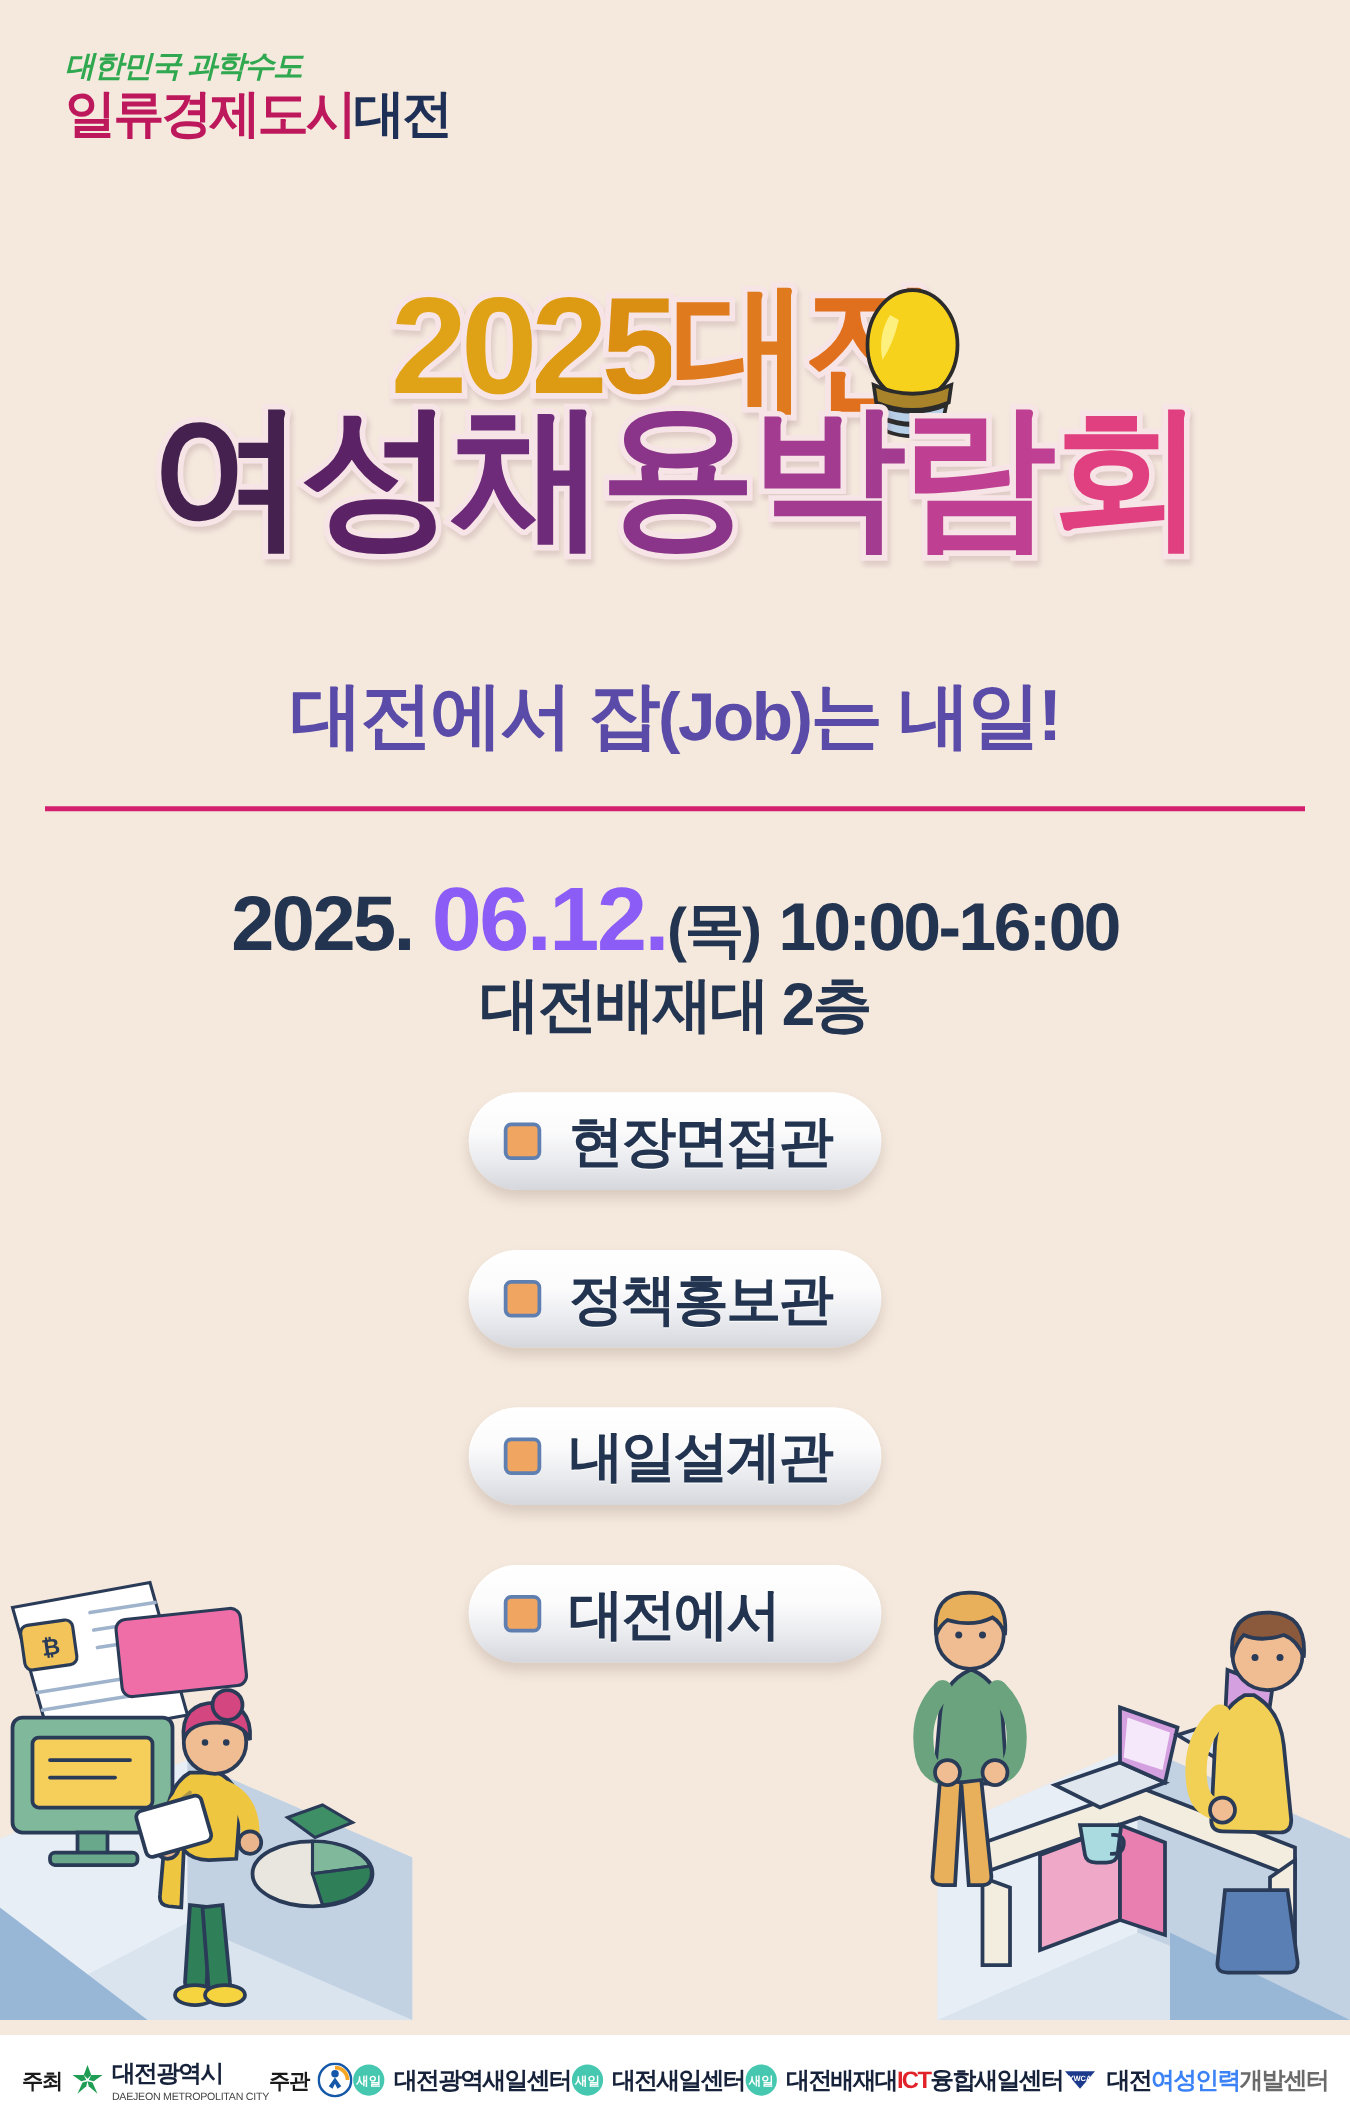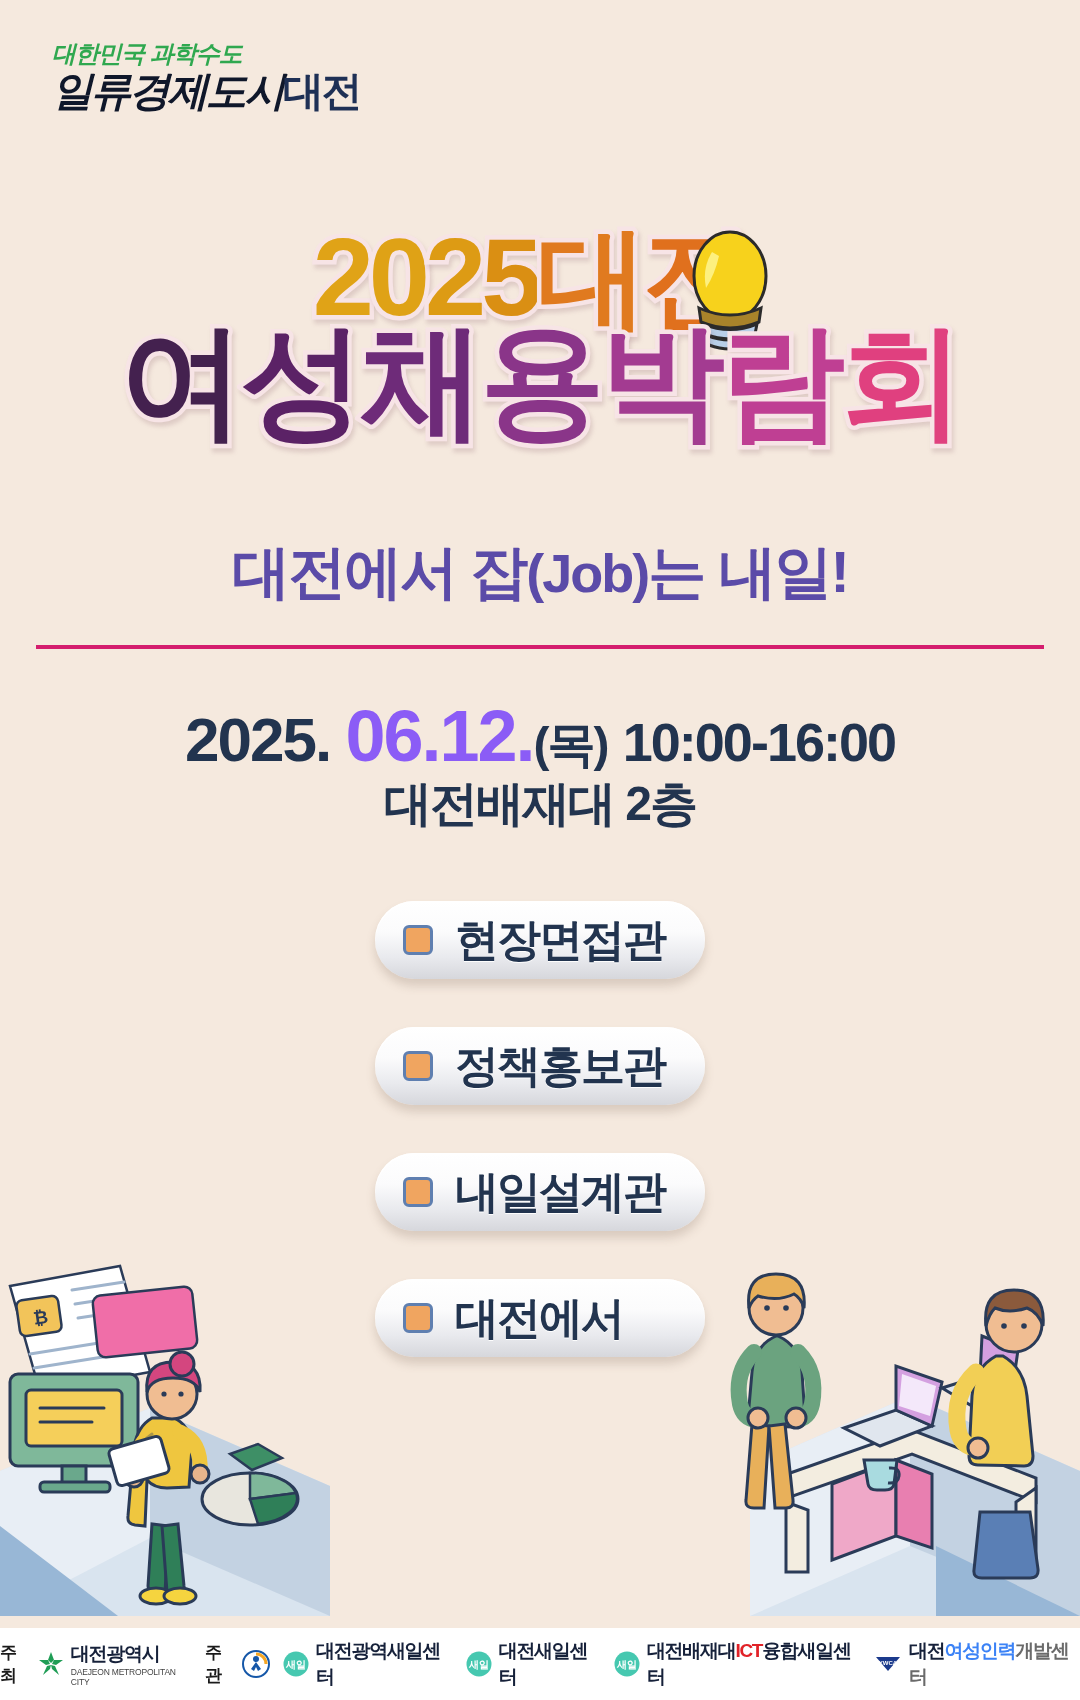--- a/index.html
+++ b/index.html
@@ -15,21 +15,21 @@
   #city-logo { position:absolute; left:52px; top:42px; }
   #city-logo .tagline {
     font-size:24px; font-weight:bold; color:#2fa84f; letter-spacing:-1px;
     line-height:1;
     font-style:italic;
   }
   #city-logo .wordmark {
     font-size:41px; font-weight:bold; letter-spacing:-2.5px; line-height:1.08;
     margin-top:3px;
   }
-  #city-logo .wordmark .green { color:#0f172a;font-style:italic; }
+  #city-logo .wordmark .green { color:#be185d; }
   #city-logo .wordmark .navy  { color:#1e3055; }
 
   
   #title-block { position:absolute; top:222px; left:0; width:1080px; text-align:center; }
 
   .title-line { line-height:1; white-space:nowrap; }
 
   .title-line-1 {
     font-size:110px; font-weight:bold; letter-spacing:-5px;
     position:relative; display:inline-block; padding-right:20px;
@@ -84,21 +84,21 @@
   }
   #date-line .big-date { color:#8b5cf6; font-size:72px; }
   #date-line .dow { font-size:48px; }
   #date-line .time { font-size:54px; }
   #venue-line {
     position:absolute; top:772px; left:0; width:1080px; text-align:center;
     font-size:48px; font-weight:bold; color:#22344f; letter-spacing:-2px;
   }
 
   
-  #programs { position:absolute; top:901px; left:0; width:1080px; }
+  #programs { position:absolute; top:874px; left:0; width:1080px; }
   .prog-btn {
     position:relative;
     width:330px; height:78px; margin:0 auto 48px auto;
     border-radius:40px;
     background:linear-gradient(180deg,#ffffff 0%,#fbfbfc 40%,#e9eaee 72%,#d6d7dc 100%);
     box-shadow: 0 7px 10px rgba(120,95,80,.22), inset 0 2px 1px rgba(255,255,255,.95);
     display:flex; align-items:center; padding-left:28px;
   }
   .prog-btn .sq {
     width:30px; height:30px; border-radius:6px;
@@ -112,21 +112,21 @@
   }
 
   
   #illus-left  { position:absolute; left:0;  bottom:84px; width:330px; height:430px; }
   #illus-right { position:absolute; right:0; bottom:84px; width:400px; height:400px; }
 
   
   #footer {
     position:absolute; left:0; bottom:0; width:1080px; height:72px;
     background:#ffffff;
-    display:flex; align-items:center; justify-content:center; gap:13px;
+    display:flex; align-items:center; justify-content:center; gap:0;
   }
   .f-group { display:flex; align-items:center; gap:7px; }
   .f-key { font-size:17px; font-weight:bold; color:#1a1a1a; letter-spacing:-1px; }
   .f-name { font-size:19px; font-weight:bold; color:#16213a; letter-spacing:-1.3px; }
   .f-sub { font-size:8.5px; color:#444; letter-spacing:-.2px; display:block; font-weight:normal;}
   .f-mark { flex:none; }
   .f-name .red { color:#e12228; }
   .f-name .pink { color:#3b82f6; }
   .f-name .grey { color:#6a6a6a; }
 </style>

